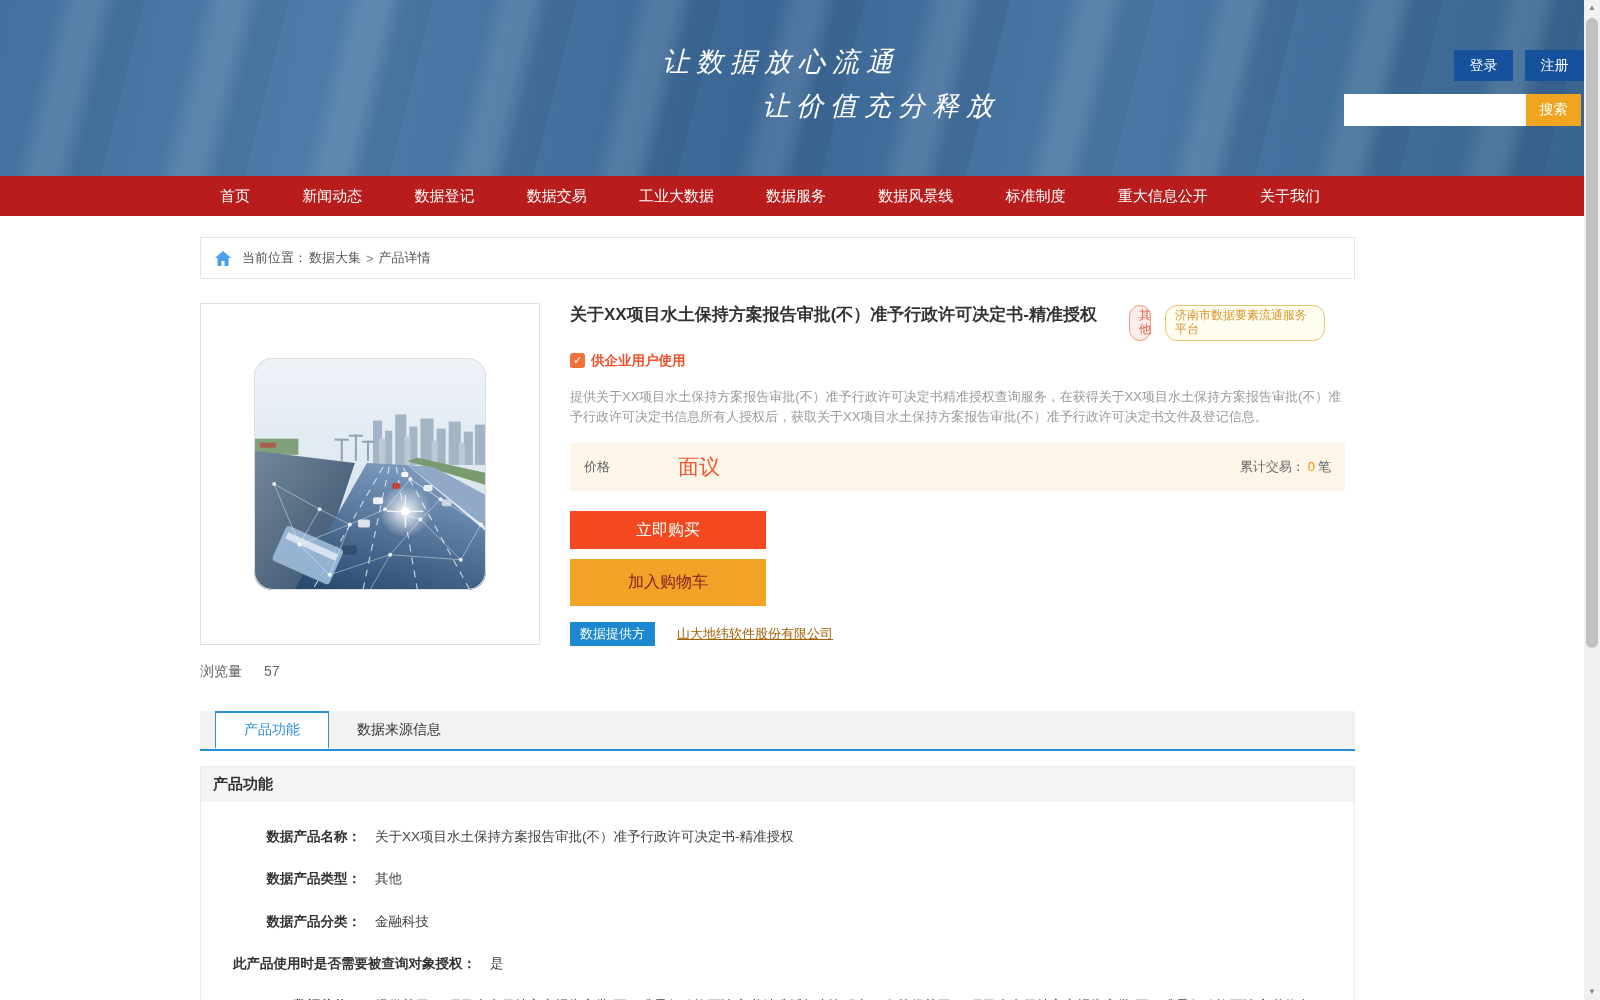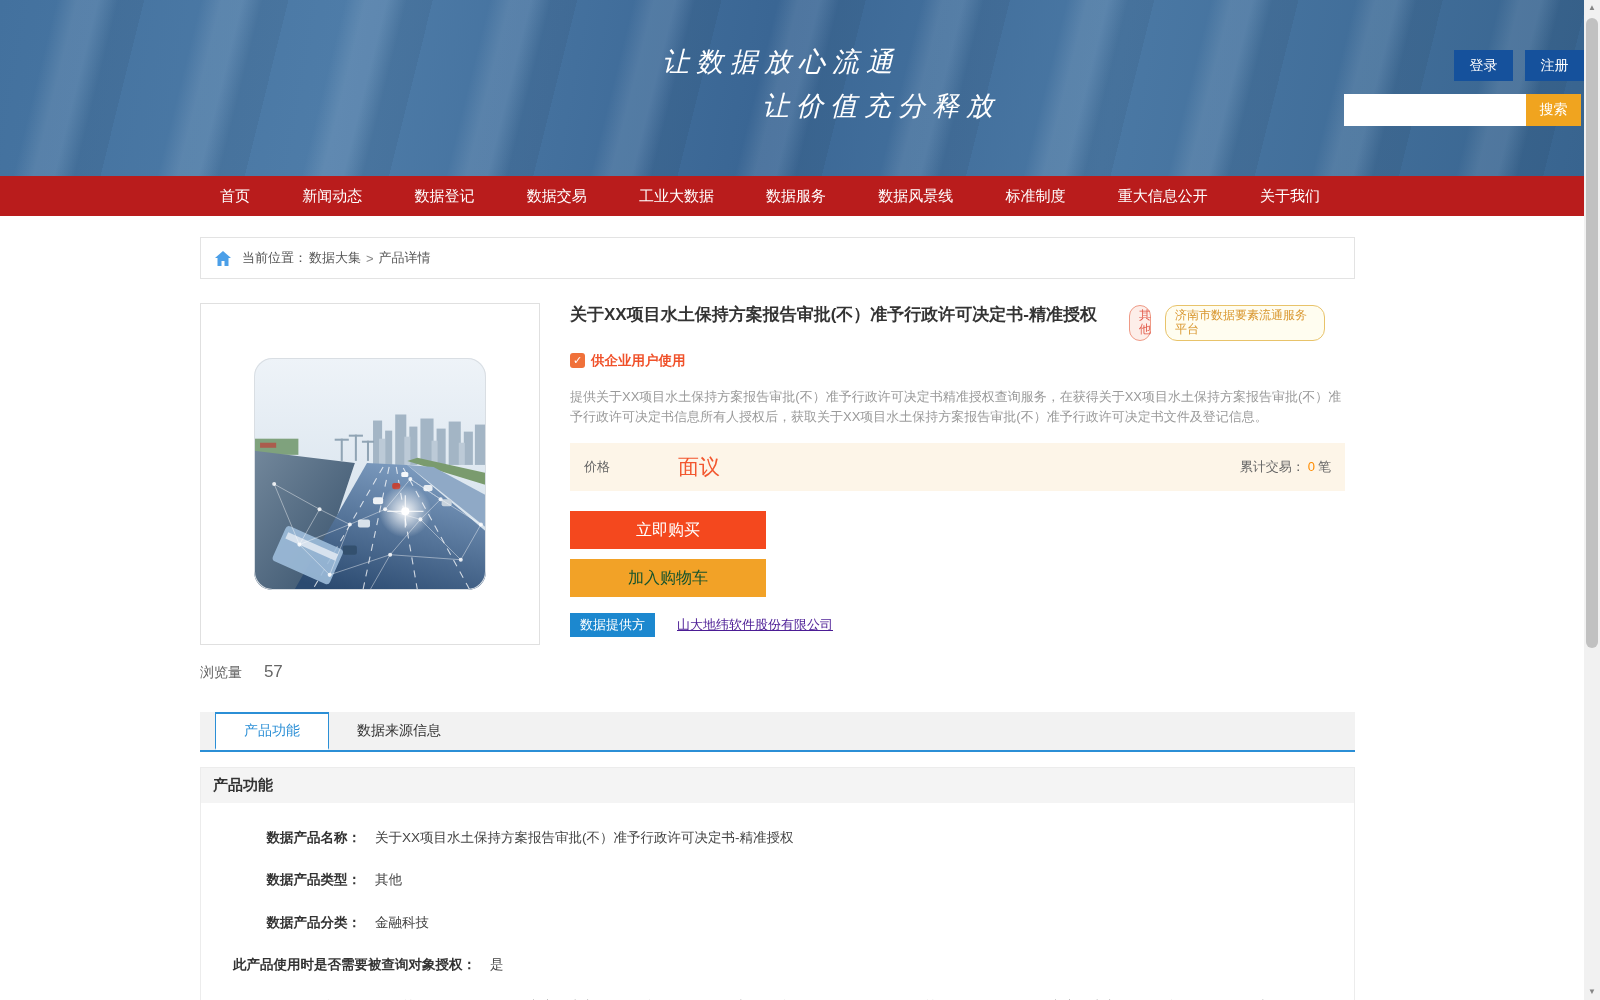--- a/index.html
+++ b/index.html
@@ -73,29 +73,29 @@
   .price-bar { margin-top:15px; width:775px; height:48px; background:#fdf5e8;
     display:flex; align-items:center; padding:0 14px; }
   .price-label { font-size:13px; color:#666; }
   .price-value { font-size:21px; color:#f2572f; margin-left:68px; }
   .trades { margin-left:auto; font-size:13px; color:#666; }
   .trades-count { color:#ff8c00; margin:0 3px; }
 
   .action-row { margin-top:20px; display:flex; gap:10px;flex-direction:column; }
   .buy-btn { width:196px; height:38px; background:#f4481e; color:#fff; border:none;
     font-size:16px; cursor:pointer; font-family:inherit; }
-  .cart-btn { width:196px; height:38px; background:#f2a227; color:#14532d; border:none;
+  .cart-btn { width:196px; height:47px; background:#f2a227; color:#7f1d1d; border:none;
     font-size:16px; cursor:pointer; font-family:Liberation Mono, monospace; }
 
   .provider-row { margin-top:16px; display:flex; align-items:center; }
   .provider-badge { background:#1c88cf; color:#fff; font-size:13px; padding:3px 10px; }
-  .provider-link { margin-left:22px; font-size:13px; color:#4c1d95; text-decoration:underline; cursor:pointer; }
+  .provider-link { margin-left:22px; font-size:13px; color:#a16207; text-decoration:underline; cursor:pointer; }
 
   .views-row { margin-top:17px; font-size:14px; color:#666; }
-  .views-count { margin-left:18px; font-size:17px; }
+  .views-count { margin-left:18px; font-size:14px; }
 
   .tab-bar { margin-top:30px; background:#f2f2f2; height:40px; display:flex;
     border-bottom:2px solid #2b8fd6; }
   .tab { height:100%; display:flex; align-items:center; padding:0 28px; font-size:14px;
     cursor:pointer; color:#333; }
   .tab.active { background:#fff; color:#2b8fd6; margin-left:15px; margin-bottom:-2px;
     border-top:2px solid #2b8fd6; border-left:1px solid #2b8fd6; border-right:1px solid #2b8fd6;
     border-bottom:2px solid #fff; }
 
   .detail-section { margin-top:15px; border:1px solid #ececec; border-top:none; }

